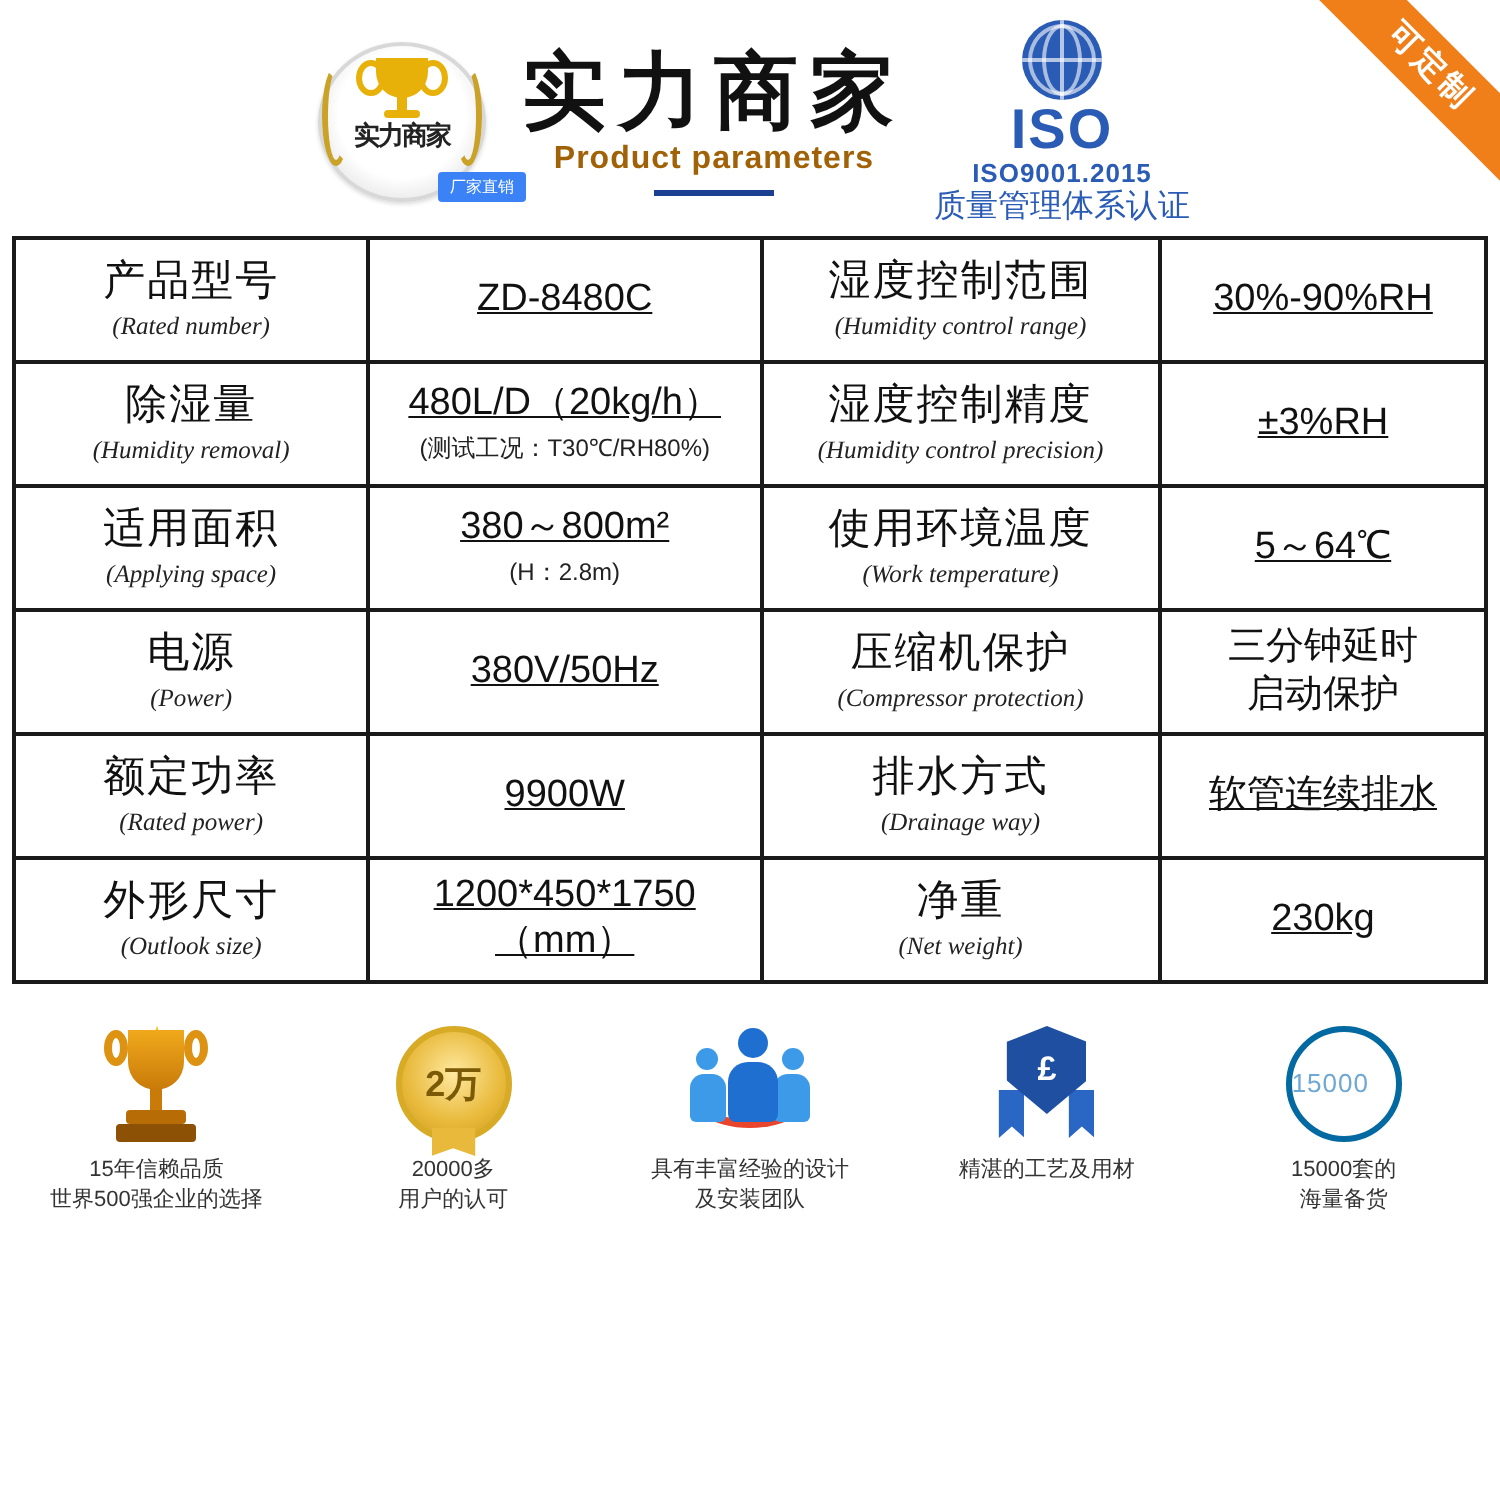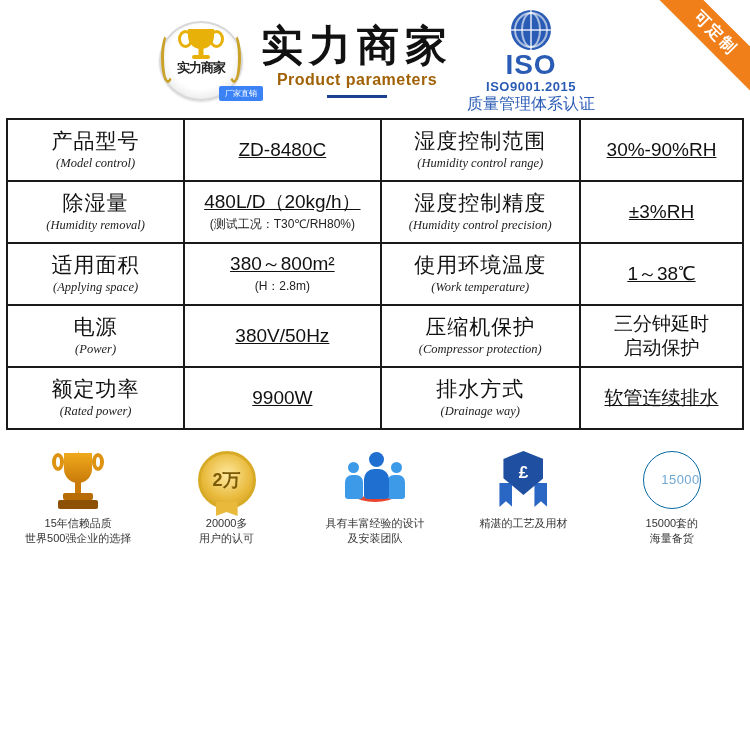--- a/index.html
+++ b/index.html
@@ -251,22 +251,22 @@
   .ico-shield .sh span { color: #fff; font-size: 17px; font-weight: bold; }
   .ico-shield .rb-l, .ico-shield .rb-r {
     position: absolute; top: 34px; width: 13px; height: 24px; background: #2a66c4;
   }
   .ico-shield .rb-l { left: 4px; clip-path: polygon(0 0,100% 0,100% 100%,50% 76%,0 100%); }
   .ico-shield .rb-r { right: 4px; clip-path: polygon(0 0,100% 0,100% 100%,50% 76%,0 100%); }
 
   
   .ico-ring {
     width: 58px; height: 58px; border-radius: 50%;
-    border: 1px solid #0369a1;
-    display: flex; align-items: center; justify-content: flex-end;
+    border: 3px solid #0369a1;
+    display: flex; align-items: center; justify-content: flex-start;
   }
   .ico-ring span { font-size: 13px; color: #6fa8d4; letter-spacing: .5px; }
 </style>
 </head>
 <body>
 
 <div class="page">
 
   <div class="header">
 
@@ -300,21 +300,21 @@
     <div class="custom-ribbon">可定制</div>
   </div>
 
   <div class="table-wrap">
     <table class="spec">
       <tbody>
 
         <tr>
           <td class="c1">
             <div class="lbl-cn">产品型号</div>
-            <div class="lbl-en">(Model control)</div>
+            <div class="lbl-en">(Rated number)</div>
           </td>
           <td class="c2">
             <div class="val-main">ZD-8480C</div>
           </td>
           <td class="c3">
             <div class="lbl-cn">湿度控制范围</div>
             <div class="lbl-en">(Humidity control range)</div>
           </td>
           <td class="c4">
             <div class="val-main">30%-90%RH</div>
@@ -346,21 +346,21 @@
           </td>
           <td class="c2">
             <div class="val-main">380～800m²</div>
             <div class="val-sub">(H：2.8m)</div>
           </td>
           <td class="c3">
             <div class="lbl-cn">使用环境温度</div>
             <div class="lbl-en">(Work temperature)</div>
           </td>
           <td class="c4">
-            <div class="val-main">1～38℃</div>
+            <div class="val-main">5～64℃</div>
           </td>
         </tr>
 
 
         <tr>
           <td class="c1">
             <div class="lbl-cn">电源</div>
             <div class="lbl-en">(Power)</div>
           </td>
           <td class="c2">
@@ -386,20 +386,36 @@
           </td>
           <td class="c3">
             <div class="lbl-cn">排水方式</div>
             <div class="lbl-en">(Drainage way)</div>
           </td>
           <td class="c4">
             <div class="val-main">软管连续排水</div>
           </td>
         </tr>
 
+        <tr>
+          <td class="c1">
+            <div class="lbl-cn">外形尺寸</div>
+            <div class="lbl-en">(Outlook size)</div>
+          </td>
+          <td class="c2">
+            <div class="val-main">1200*450*1750（mm）</div>
+          </td>
+          <td class="c3">
+            <div class="lbl-cn">净重</div>
+            <div class="lbl-en">(Net weight)</div>
+          </td>
+          <td class="c4">
+            <div class="val-main">230kg</div>
+          </td>
+        </tr>
 
       </tbody>
     </table>
   </div>
 
   <div class="footer">
 
     <div class="fcell">
       <div class="ficon">
         <div class="ico-trophy">

